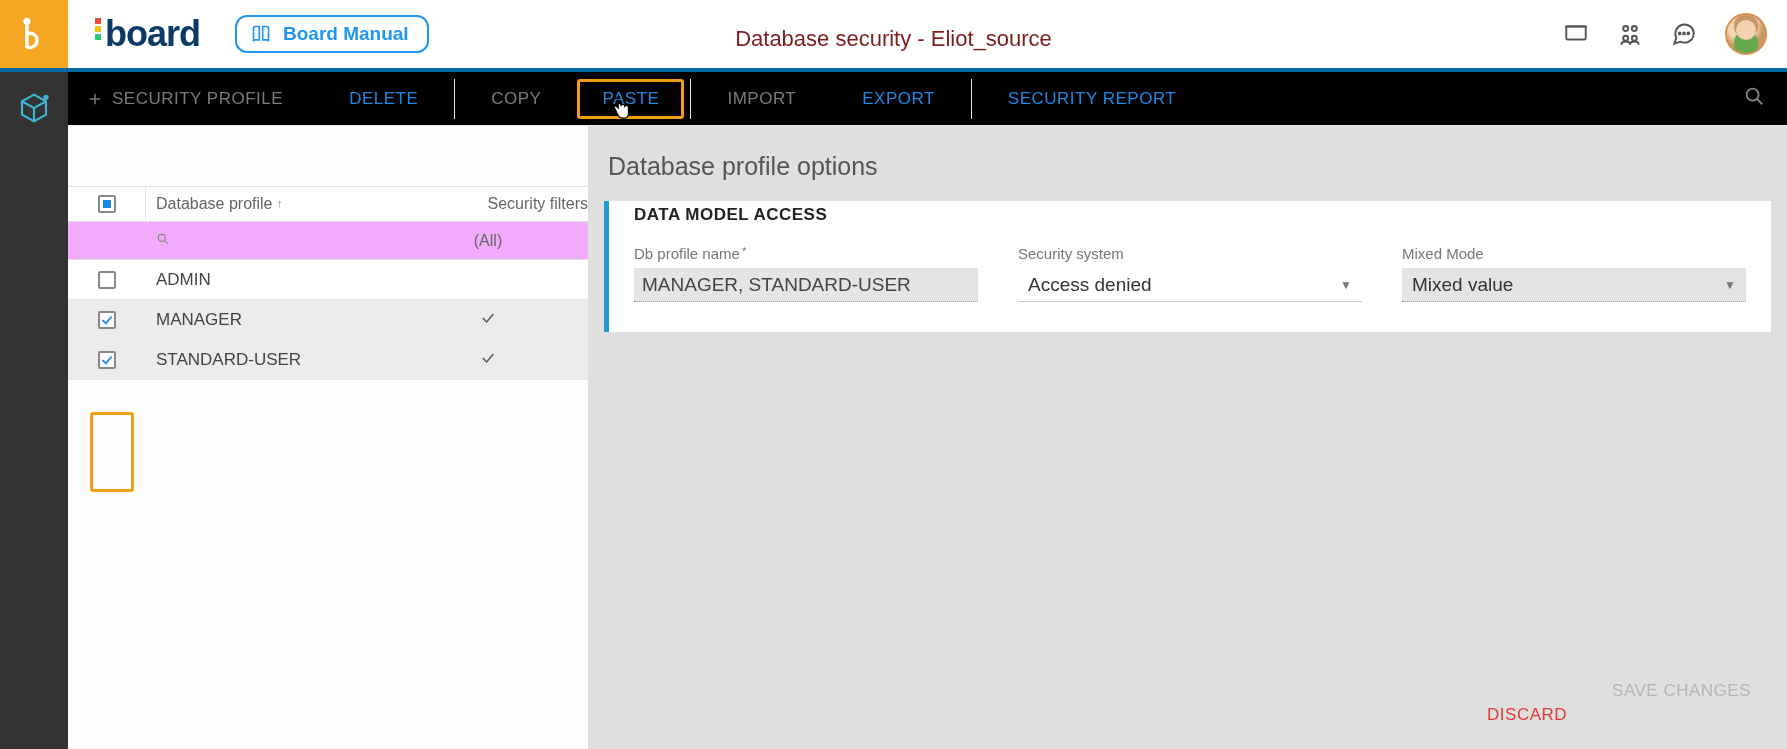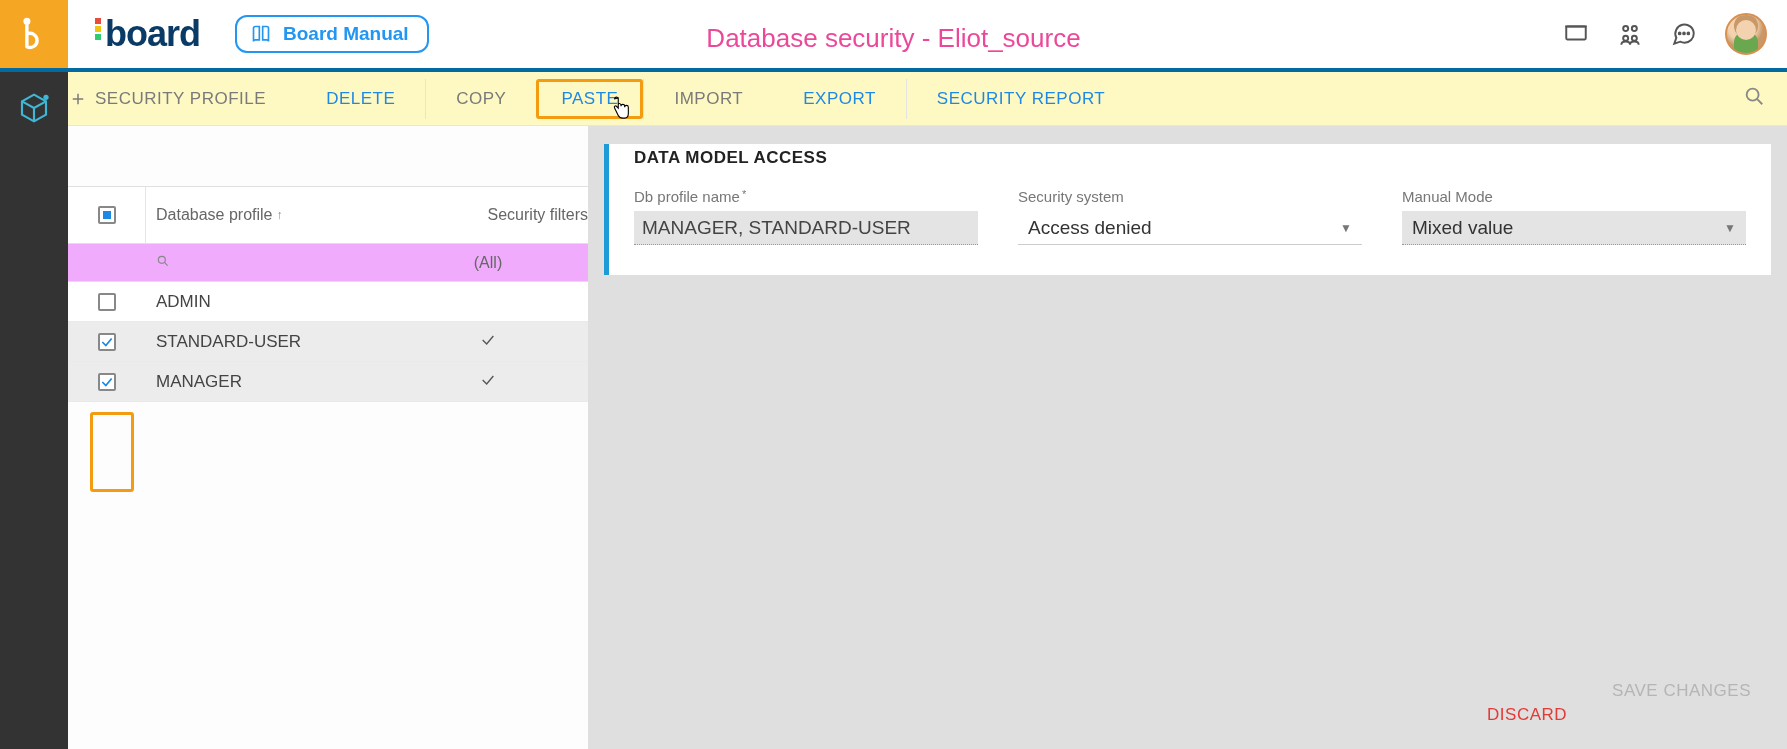--- a/index.html
+++ b/index.html
@@ -45,22 +45,22 @@
     padding: 6px 18px 6px 14px;
     display: flex; align-items: center;
     font-size: 19px; font-weight: 600;
     cursor: pointer;
     gap: 12px;
   }
   .manual-btn svg { width: 20px; height: 20px; }
   .page-title {
     position: absolute;
     left: 50%; transform: translateX(-50%);
-    font-size: 26px;
-    color: #ec4899;
+    font-size: 22px;
+    color: #7f1d1d;
     font-weight: 400;
     margin-top: 9px;
   }
   .topbar-right {
     position: absolute;
     right: 20px;
     display: flex;
     align-items: center;
     gap: 28px;
   }
@@ -101,26 +101,26 @@
     padding-top: 20px;
   }
   .rail-icon { color: #2aa3c9; cursor: pointer; }
   .rail-icon svg { width: 32px; height: 32px; }
 
   
   .toolbar {
     position: absolute;
     top: 72px; left: 68px; right: 0;
     height: 54px;
-    background: #fef9c3;
+    background: #000000;
     display: flex;
     align-items: center;
-    padding-left: 1px;
+    padding-left: 18px;
     border-bottom: 1px solid #e6e6e6;
-    gap: 0;
+    gap: 6px;
     font-size: 17px;
   }
   .tool-btn {
     color: #7a7a7a;
     padding: 0 30px;
     height: 40px;
     display: flex; align-items: center;
     cursor: pointer;
     font-weight: 400;
     letter-spacing: 0.5px;
@@ -154,21 +154,21 @@
   .left-panel {
     position: absolute;
     top: 126px; left: 68px; bottom: 0;
     width: 520px;
     background: #fdfdfd;
   }
   .left-spacer { height: 60px; }
   .grid-header {
     display: flex;
     align-items: center;
-    height: 58px;
+    height: 36px;
     border-top: 1px solid #e0e0e0;
     border-bottom: 1px solid #e0e0e0;
     background: #fff;
   }
   .col-check { width: 78px; display:flex; justify-content:center; border-right:1px solid #e5e5e5; height:100%; align-items:center;}
   .col-name { flex: 1; padding-left: 10px; color:#666; font-size:16px; display:flex; align-items:center; gap:4px;}
   .col-filters { width: 200px; text-align: right; color:#666; font-size:16px;}
   .sort-arrow { font-size: 12px; color:#888;}
   .grid-filter-row {
     display:flex; align-items:center; height:38px;
@@ -408,52 +408,53 @@
   </div>
 
   <div class="grid-row selected">
     <div class="col-check">
       <span class="check-outline checked">
         <svg viewBox="0 0 24 24" fill="none" stroke="#1e88e5" stroke-width="3">
             <polyline points="4 12 10 18 20 6"></polyline>
           </svg>
       </span>
     </div>
+    <div class="col-name">MANAGER</div>
+    <div class="col-filters">
+      <span>
+        <svg width="16" height="16" viewBox="0 0 24 24" fill="none" stroke="#555" stroke-width="2">
+            <polyline points="4 12 10 18 20 6"></polyline>
+          </svg>
+      </span>
+    </div>
+  </div>
+
+  <div class="grid-row selected">
+    <div class="col-check">
+      <span class="check-outline checked">
+        <svg viewBox="0 0 24 24" fill="none" stroke="#1e88e5" stroke-width="3">
+            <polyline points="4 12 10 18 20 6"></polyline>
+          </svg>
+      </span>
+    </div>
     <div class="col-name">STANDARD-USER</div>
     <div class="col-filters">
       <span>
         <svg width="16" height="16" viewBox="0 0 24 24" fill="none" stroke="#555" stroke-width="2">
             <polyline points="4 12 10 18 20 6"></polyline>
           </svg>
       </span>
     </div>
   </div>
-
-  <div class="grid-row selected">
-    <div class="col-check">
-      <span class="check-outline checked">
-        <svg viewBox="0 0 24 24" fill="none" stroke="#1e88e5" stroke-width="3">
-            <polyline points="4 12 10 18 20 6"></polyline>
-          </svg>
-      </span>
-    </div>
-    <div class="col-name">MANAGER</div>
-    <div class="col-filters">
-      <span>
-        <svg width="16" height="16" viewBox="0 0 24 24" fill="none" stroke="#555" stroke-width="2">
-            <polyline points="4 12 10 18 20 6"></polyline>
-          </svg>
-      </span>
-    </div>
-  </div>
 </div>
 
 <div class="check-highlight-box" style="top:412px;"></div>
 
 <div class="right-panel">
+  <div class="right-title">Database profile options</div>
 
   <div class="card">
     <div class="card-heading">DATA MODEL ACCESS</div>
 
     <div class="field-row">
       <div class="field-group">
         <label class="field-label">
           <span>Db profile name</span><span class="req">*</span>
         </label>
         <input class="text-input" type="text" value="MANAGER, STANDARD-USER" style="">
@@ -461,21 +462,21 @@
 
       <div class="field-group">
         <label class="field-label">Security system</label>
         <div class="select-box plain">
           <span>Access denied</span>
           <span class="caret">▼</span>
         </div>
       </div>
 
       <div class="field-group">
-        <label class="field-label">Manual Mode</label>
+        <label class="field-label">Mixed Mode</label>
         <div class="select-box grey">
           <span>Mixed value</span>
           <span class="caret">▼</span>
         </div>
       </div>
     </div>
   </div>
 
   <div class="right-footer">
     <span class="discard-btn">DISCARD</span>

